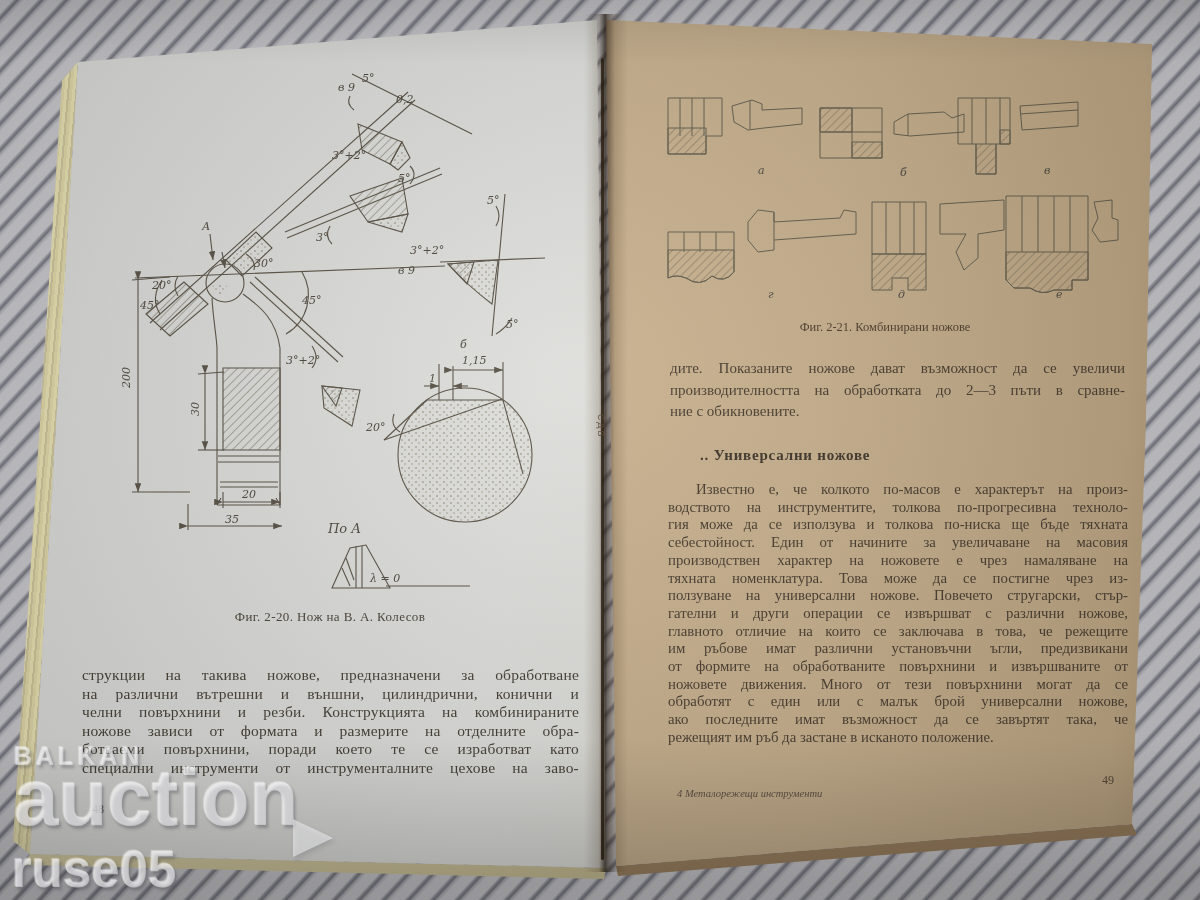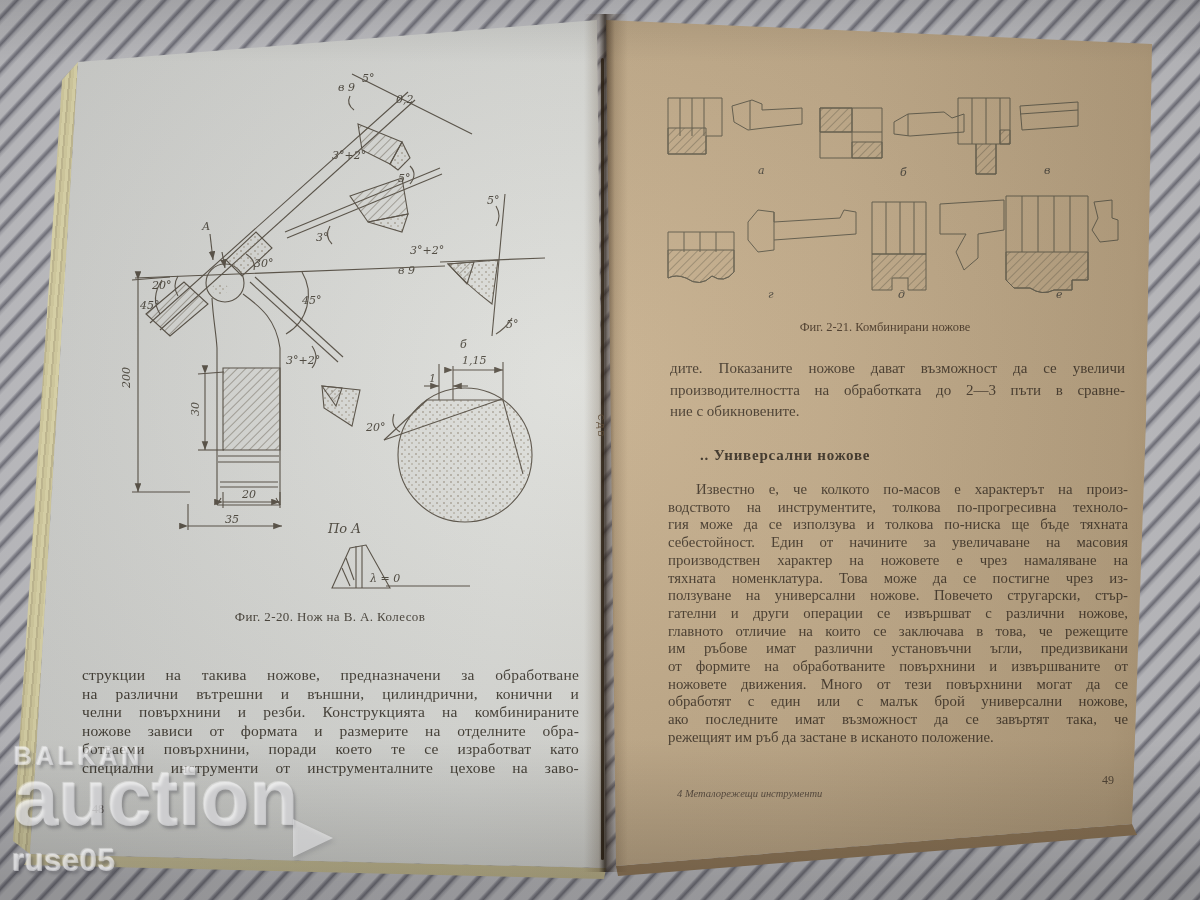--- a/index.html
+++ b/index.html
@@ -68,21 +68,21 @@
   .fig text{font-family:"DejaVu Serif",serif;font-style:italic;fill:#4f4a40;font-size:11px;}
   
   .vignette{z-index:8;pointer-events:none;
     background:linear-gradient(to bottom,rgba(0,0,0,.10),rgba(0,0,0,0) 7%,rgba(0,0,0,0) 82%,rgba(0,0,0,.16) 98%),
     radial-gradient(ellipse at 48% 42%,rgba(255,255,255,.05),rgba(0,0,0,.12) 88%);}
   .wm{position:absolute;z-index:10;color:rgba(248,248,250,.52);font-weight:bold;
     font-family:"Liberation Sans",sans-serif;line-height:1;
     text-shadow:2px 3px 3px rgba(70,70,80,.38),-1px -1px 1px rgba(255,255,255,.45);}
   .wm-balkan{left:14px;top:744px;font-size:25px;letter-spacing:4px;}
   .wm-auction{left:14px;top:758px;font-size:80px;}
-  .wm-ruse{left:12px;top:844px;font-size:32px;text-align:center;}
+  .wm-ruse{left:12px;top:844px;font-size:51px;text-align:center;}
   .wm-arrow{position:absolute;z-index:10;left:293px;top:819px;width:0;height:0;
     border-left:40px solid rgba(248,248,250,.5);border-top:19px solid transparent;
     border-bottom:19px solid transparent;
     filter:drop-shadow(2px 3px 2px rgba(70,70,80,.35));}
 </style>
 </head>
 <body>
 
 <div class="layer"></div>
 

